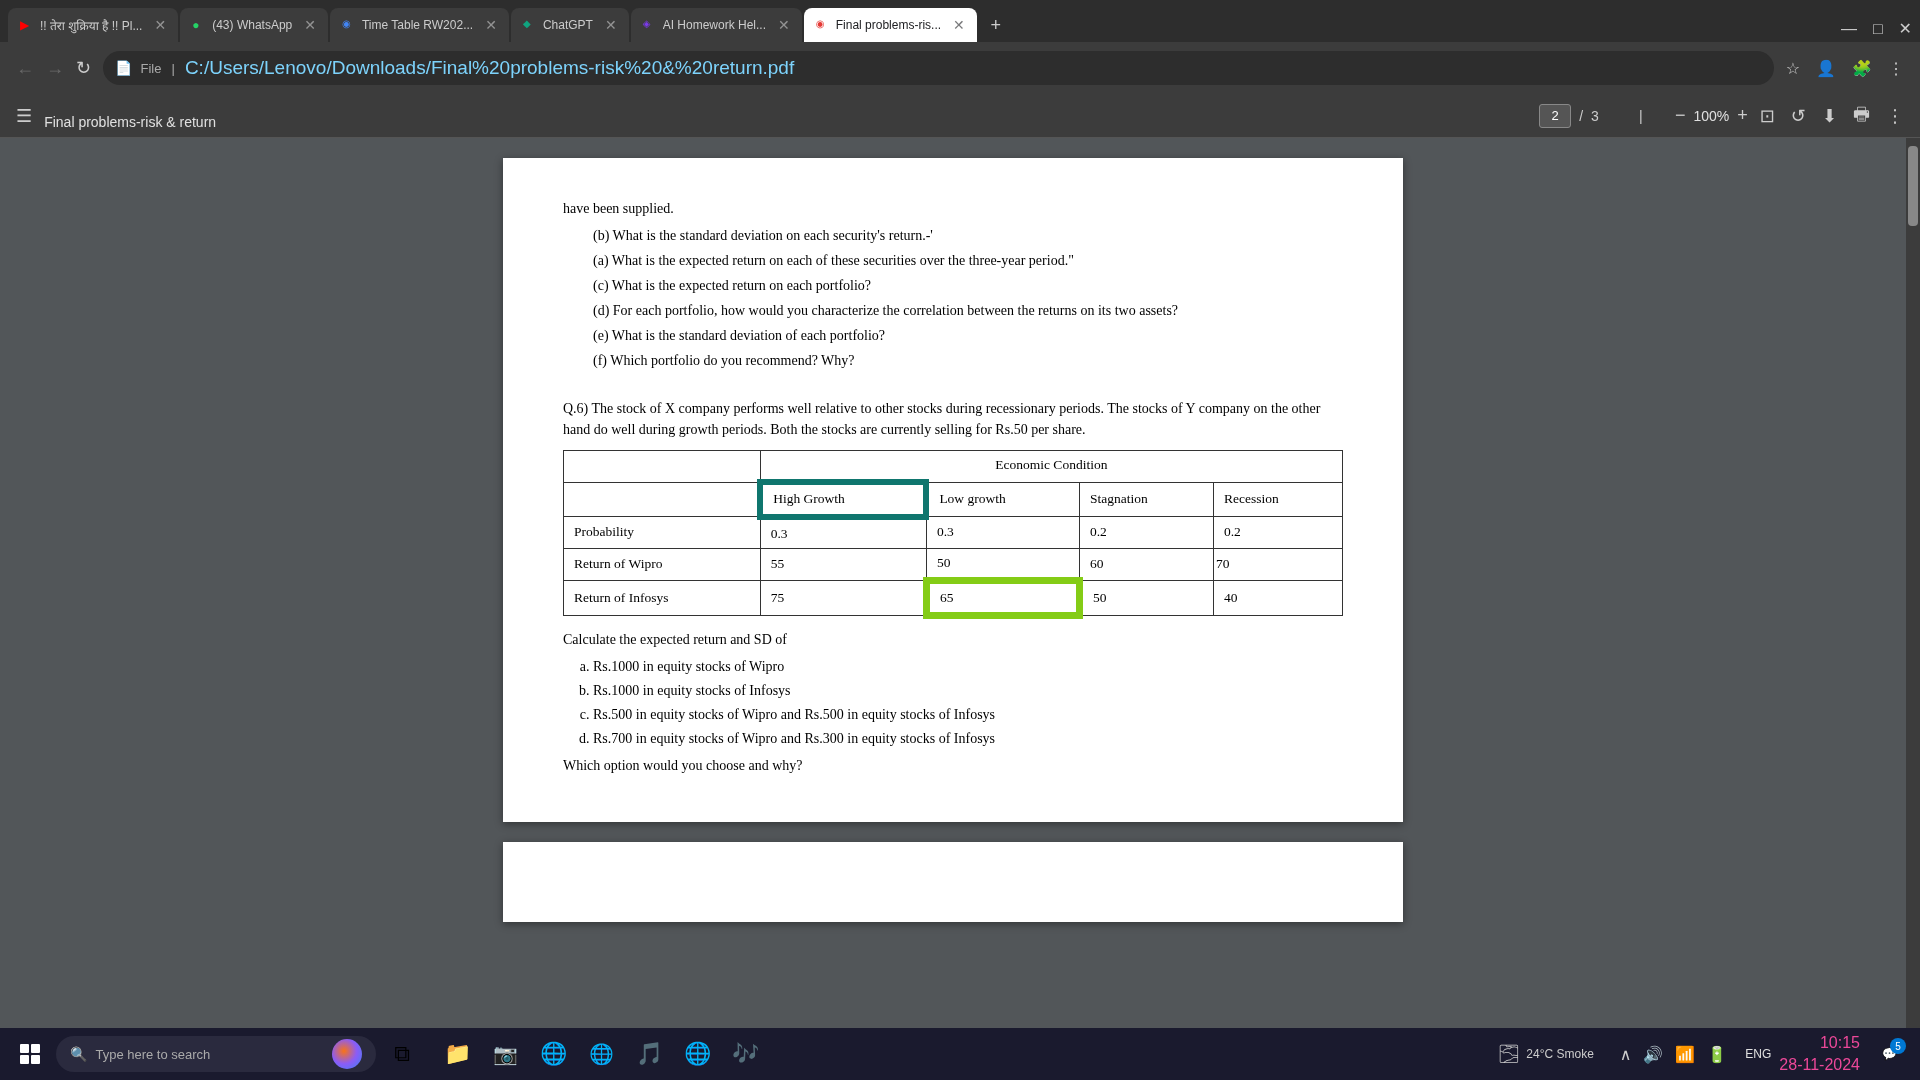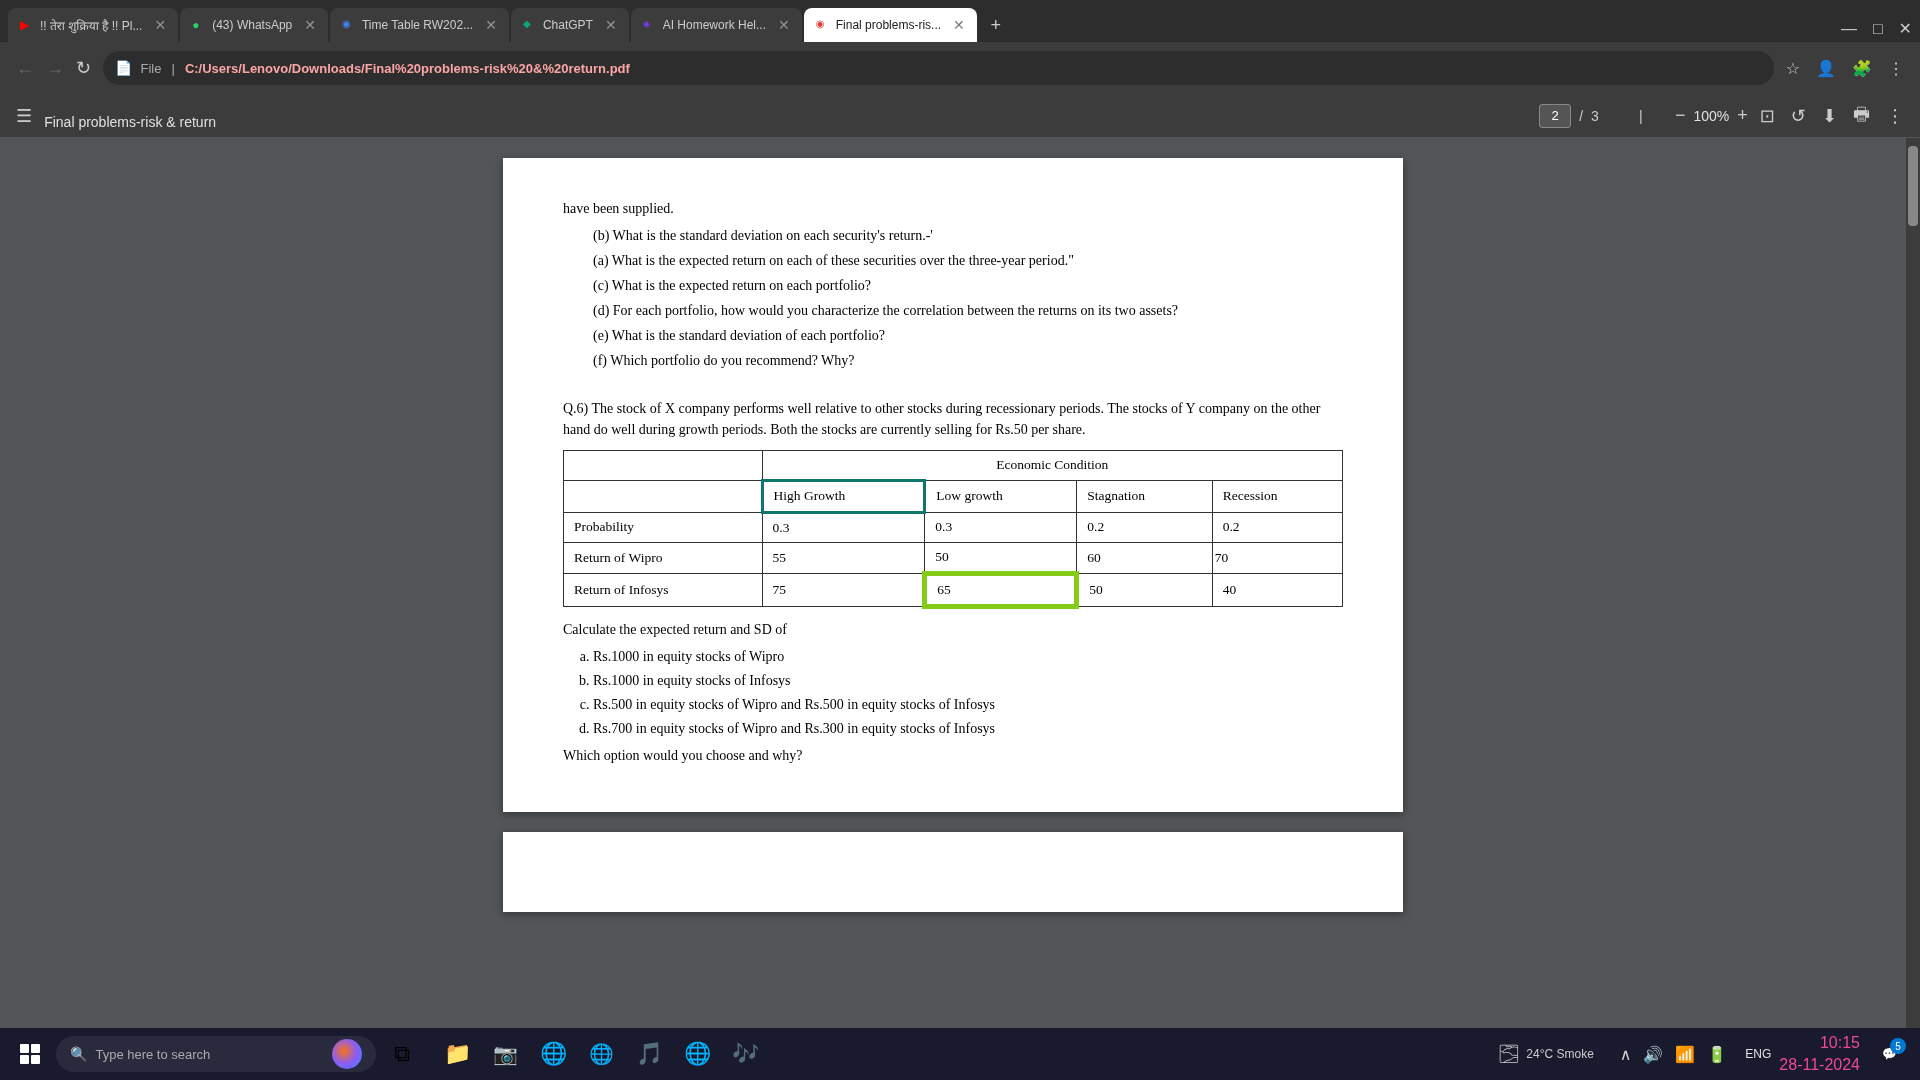--- a/index.html
+++ b/index.html
@@ -64,21 +64,21 @@
       border-radius: 20px;
       height: 34px;
       display: flex;
       align-items: center;
       padding: 0 12px;
       font-size: 13px;
       color: #e0e0e0;
       gap: 8px;
     }
     .url-lock { color: #aaa; font-size: 14px; }
-    .url-text { font-size: 13px; color: #fca5a5; font-weight: bold; }
+    .url-text { font-size: 19px; color: #7dd3fc; }
     .addr-right { display: flex; align-items: center; gap: 16px; color: #ccc; }
     .addr-icon { font-size: 16px; cursor: pointer; }
 
     
     .pdf-toolbar {
       background: #3c3c3c;
       height: 44px;
       display: flex;
       align-items: center;
       padding: 0 16px;
@@ -400,21 +400,21 @@
 
         
         <table class="economic-table">
           <thead>
             <tr>
               <td style="border:1px solid #333; padding:4px 10px;"></td>
               <td colspan="4" style="border:1px solid #333; padding:4px 10px; text-align:center; font-weight:normal;">Economic Condition</td>
             </tr>
             <tr>
               <td style="border:1px solid #333; padding:4px 10px;"></td>
-              <td style="border:3px solid #0f766e; padding:4px 10px;">High Growth</td>
+              <td style="border:6px solid #0f766e; padding:4px 10px;">High Growth</td>
               <td style="border:1px solid #333; padding:4px 10px;">Low growth</td>
               <td style="border:1px solid #333; padding:4px 10px;">Stagnation</td>
               <td style="border:1px solid #333; padding:4px 10px;">Recession</td>
             </tr>
           </thead>
           <tbody>
             <tr>
               <td style="border:1px solid #333; padding:4px 10px;">Probability</td>
               <td style="border:1px solid #333; padding:4px 10px;">0.3</td>
               <td style="border:1px solid #333; padding:4px 10px;">0.3</td>
@@ -424,21 +424,21 @@
             <tr>
               <td style="border:1px solid #333; padding:4px 10px;">Return of Wipro</td>
               <td style="border:1px solid #333; padding:4px 10px;">55</td>
               <td style="border:1px solid #333; padding:4px 10px;">50</td>
               <td style="border:1px solid #333; padding:4px 10px;">60</td>
               <td style="border:1px solid #333; padding:4px 2px;margin-left:41px;">70</td>
             </tr>
             <tr>
               <td style="border:1px solid #333; padding:4px 10px;">Return of Infosys</td>
               <td style="border:1px solid #333; padding:4px 10px;">75</td>
-              <td style="border:5px solid #84cc16; padding:4px 10px;">65</td>
+              <td style="border:7px solid #84cc16; padding:4px 10px;">65</td>
               <td style="border:1px solid #333; padding:4px 10px;">50</td>
               <td style="border:1px solid #333; padding:4px 10px;">40</td>
             </tr>
           </tbody>
         </table>
 
         <p>Calculate the expected return  and SD of</p>
         <ol class="calc-list">
           <li>Rs.1000 in equity stocks of Wipro</li>
           <li>Rs.1000 in equity stocks of Infosys</li>

